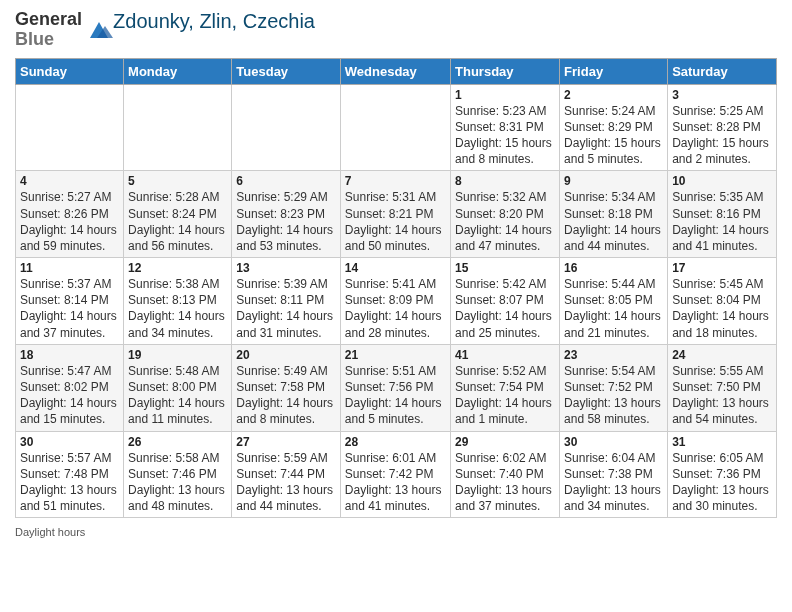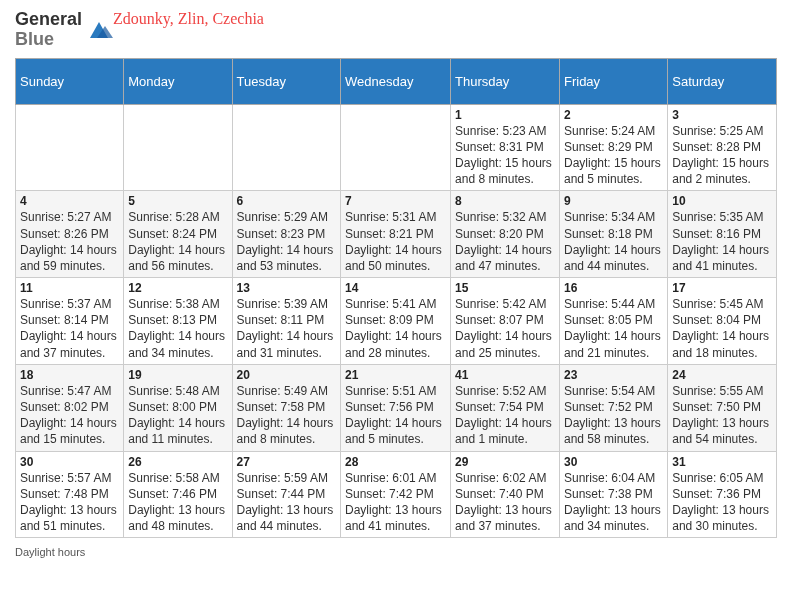--- a/index.html
+++ b/index.html
@@ -42,34 +42,33 @@
     .title-area {
       text-align: right;
     }
     .month-year {
       font-size: 36px;
       font-weight: bold;
       color: #222;
       line-height: 1.1;
     }
     .location {
-      font-size: 16px;
-      color: #ef4444;
-      font-family: Liberation Serif, serif;
+      font-size: 20px;
+      color: #0c4a6e;
     }
     .calendar {
       width: 100%;
       border-collapse: collapse;
     }
     .calendar th {
       background-color: #2a7abf;
       color: #fff;
       font-size: 13px;
-      font-weight: normal;
-      padding: 15px 4px;
+      font-weight: bold;
+      padding: 5px 4px;
       text-align: left;
       border: 1px solid #aaa;
     }
     .calendar td {
       border: 1px solid #ccc;
       vertical-align: top;
       padding: 3px 4px;
       width: 113px;
       min-height: 80px;
       font-size: 10.5px;

